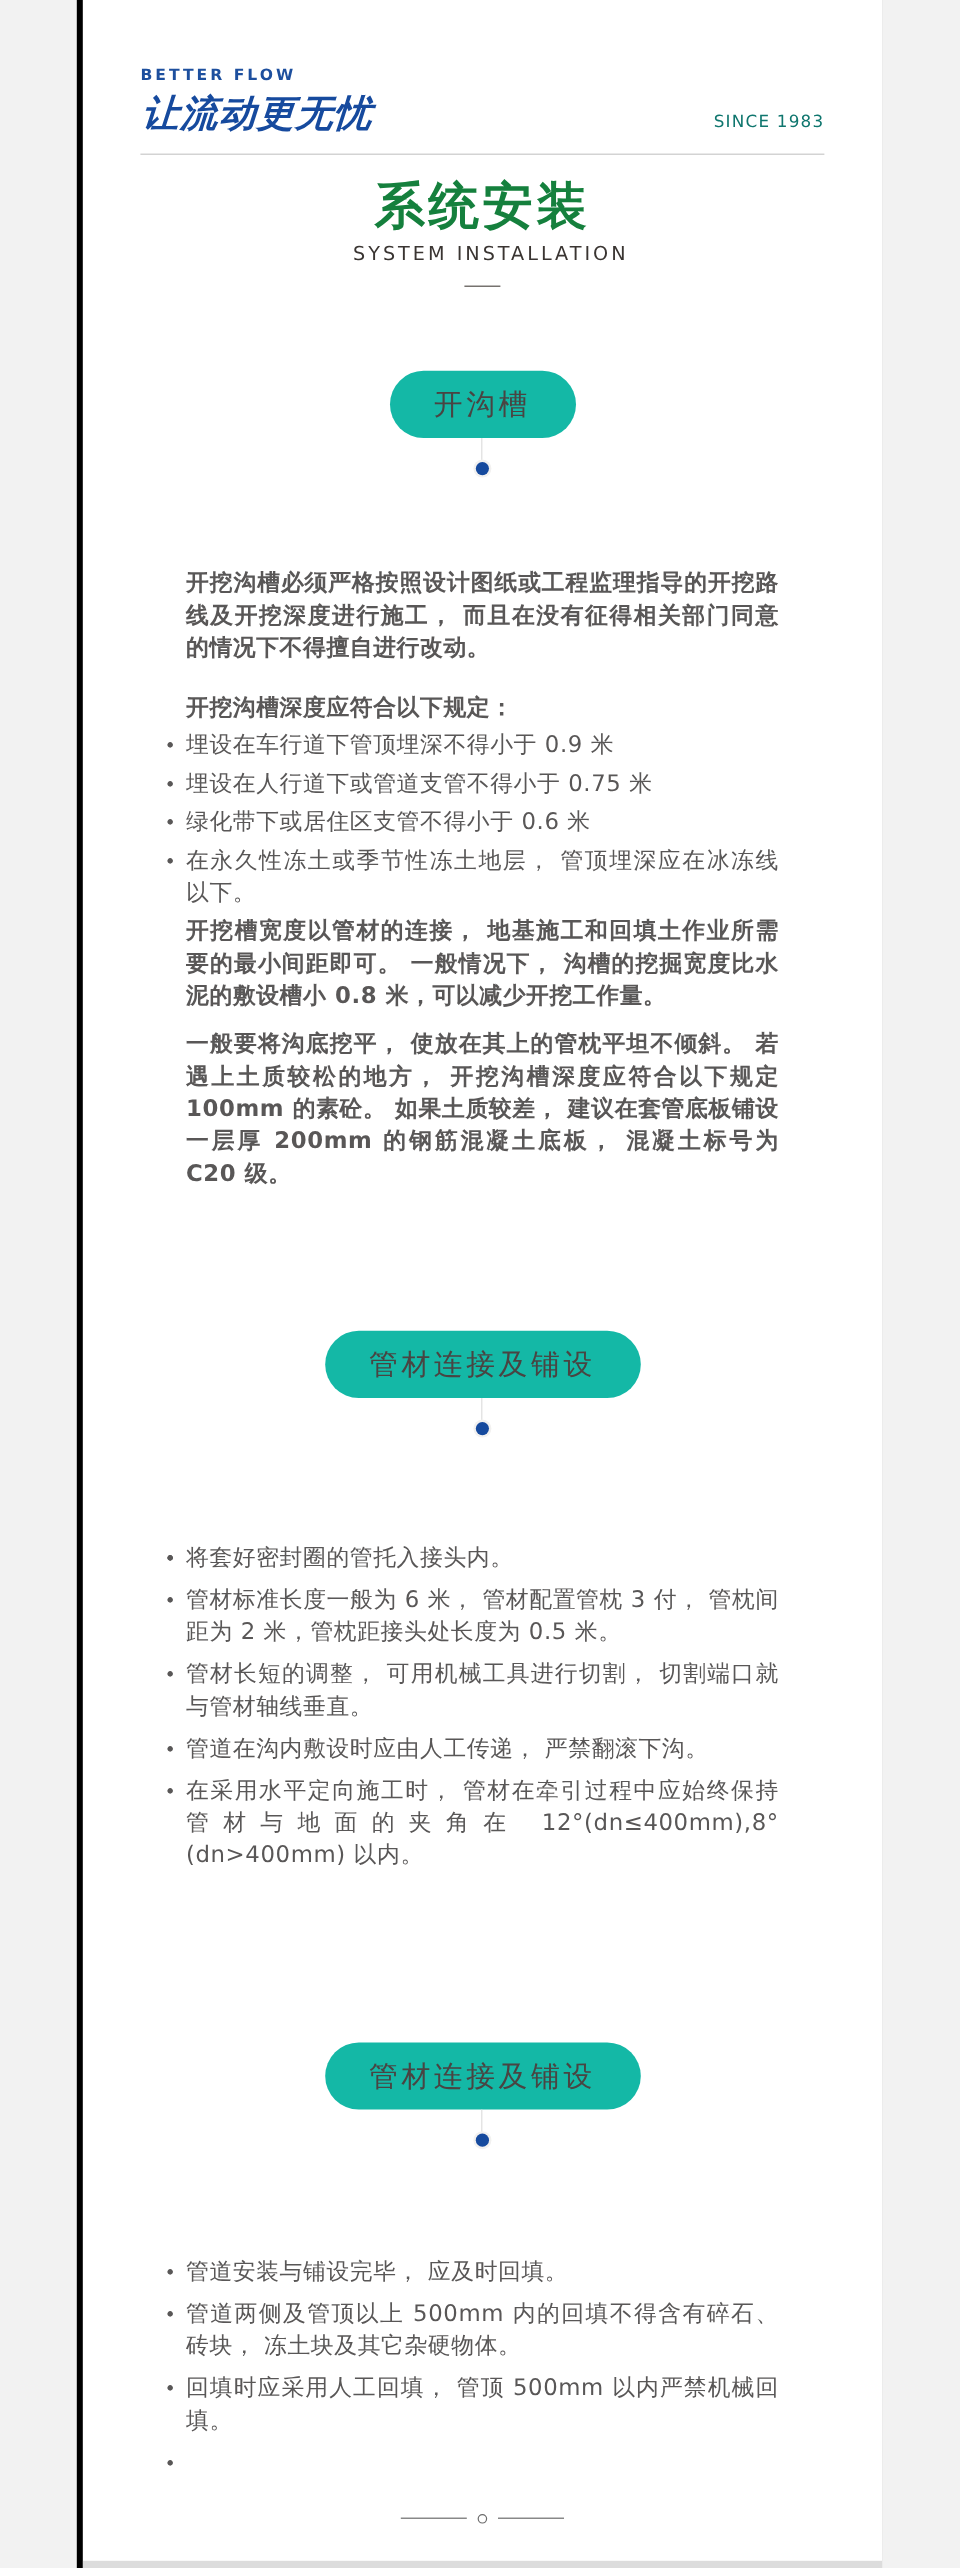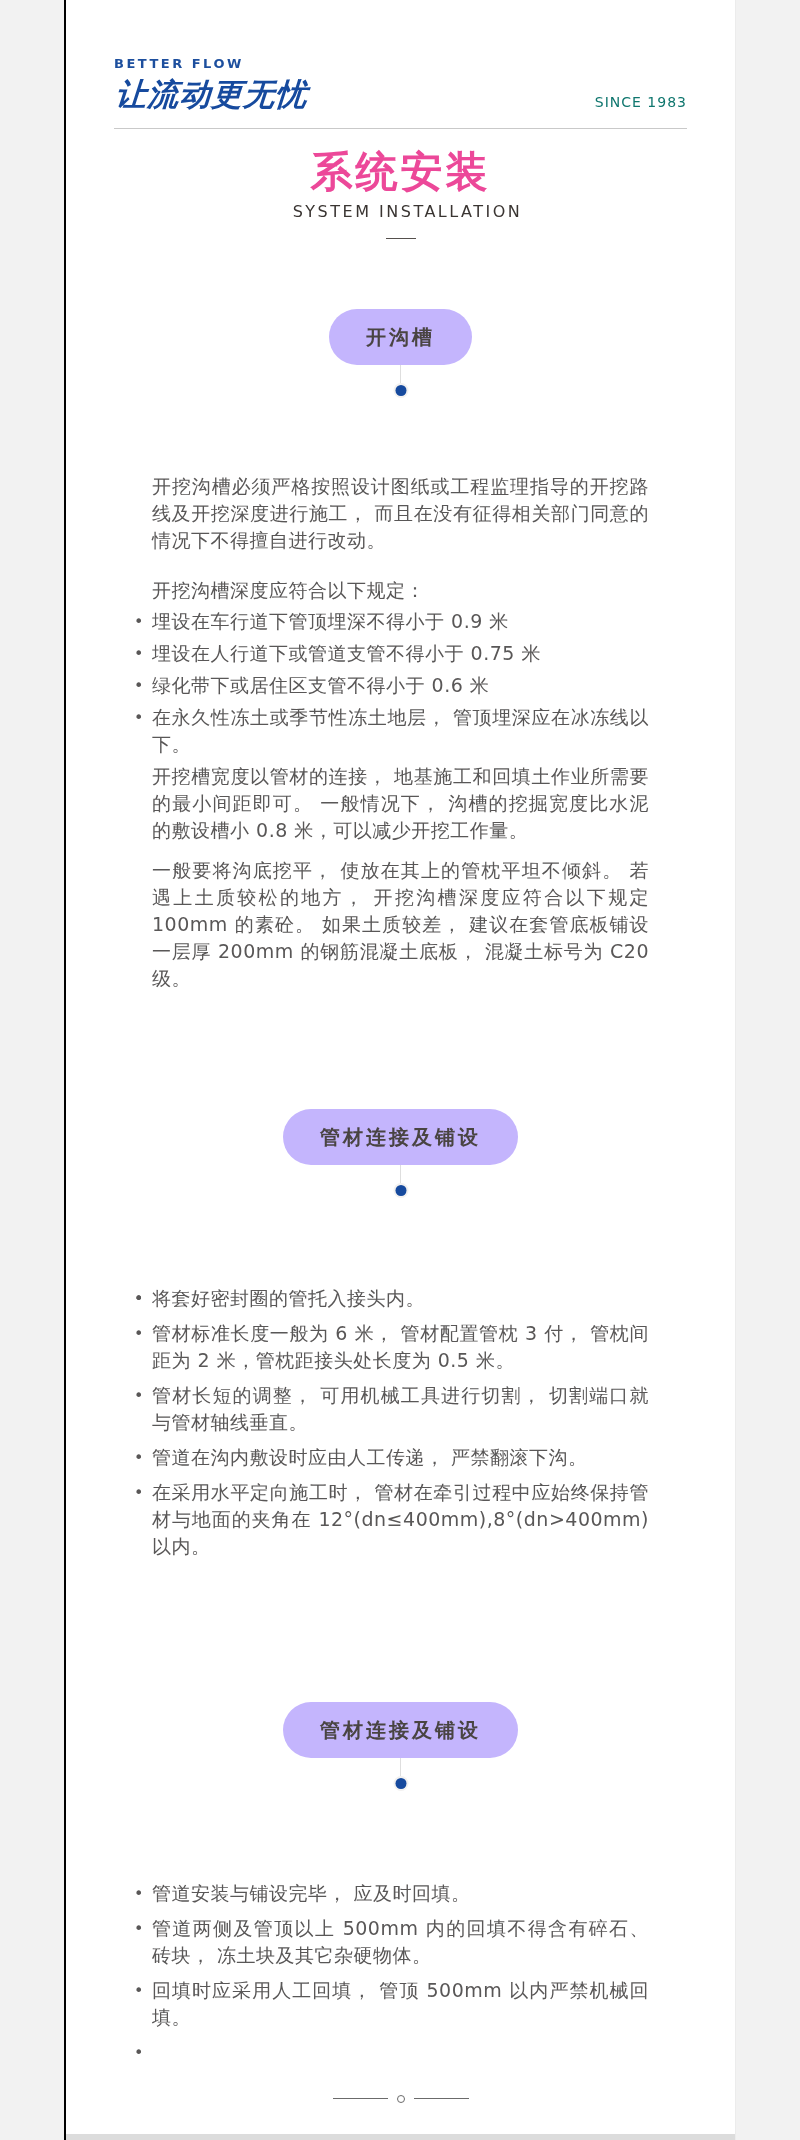--- a/index.html
+++ b/index.html
@@ -3,21 +3,21 @@
 <meta charset="utf-8">
 <style>
   * { margin: 0; padding: 0; box-sizing: border-box; }
   html, body { background: #f2f2f2; }
   body { font-family: "DejaVu Sans", "Liberation Sans", sans-serif; }
   .page {
     position: relative;
     width: 672px; height: 2140px;
     margin: 0 auto;
     background: #ffffff;
-    border-left: 2px solid #000000;
+    border-left: 5px solid #000000;
     border-right: 1px solid #ececec;
     overflow: hidden;
   }
   
   .header {
     margin: 0 48px;
     padding: 56px 0 12px;
     border-bottom: 1px solid #c9c9c9;
     display: flex; justify-content: space-between; align-items: flex-end;
   }
@@ -33,39 +33,39 @@
   }
   .since {
     font-size: 14px; color: #0f766e; letter-spacing: 1px;
     padding-bottom: 6px;
   }
   
   .title-wrap { text-align: center; }
   .title-zh {
     margin-top: 16px;
     font-size: 42px; line-height: 1.3; font-weight: 800;
-    letter-spacing: 3px; color: #ec4899;
+    letter-spacing: 3px; color: #15803d;
   }
   .title-en {
     margin-top: 2px;
     font-size: 16px; letter-spacing: 2.5px; color: #3a3532; padding-left: 14px;
   }
   .title-rule {
     width: 30px; height: 0;
     border-top: 1px solid #55504d;
     margin: 17px auto 0;
   }
   
   .sec { text-align: center; }
   .pill {
     display: inline-block;
-    background: #c4b5fd;
+    background: #14b8a6;
     border-radius: 30px;
     padding: 13px 37px;
-    font-size: 20px; font-weight: bold; line-height: 30px;
+    font-size: 24px; font-weight: normal; line-height: 30px;
     letter-spacing: 3px; color: #494442;
   }
   .sec1 .pill { margin-top: 70px; }
   .sec2 .pill { margin-top: 104px; }
   .sec3 .pill { margin-top: 134px; }
   .connector { position: relative; height: 34px; }
   .vline {
     position: absolute; left: 50%; top: 0; margin-left: -1px;
     width: 1px; height: 21px; background: #dedede;
   }
@@ -79,21 +79,21 @@
   .blocks {
     text-align: left;
     margin: 74px 86px 0;
     color: #595757;
     font-size: 19px; line-height: 27px;
     letter-spacing: 0.5px;
     text-align: justify;
   }
   .sec2 .blocks { margin-top: 86px; }
   .sec3 .blocks { margin-top: 88px; }
-  .para { margin-bottom: 13px; }
+  .para { margin-bottom: 13px; font-weight: bold; }
   .para.tight { margin-bottom: 4px; margin-top: 23px; }
   .bullet { position: relative; padding-left: 0; margin-bottom: 5px; }
   .sec2 .bullet, .sec3 .bullet { margin-bottom: 8px; }
   .marker {
     position: absolute; left: -18px; top: 0;
     font-size: 16px; color: #595757;
   }
   
   .footer-orn {
     margin-top: 64px;

